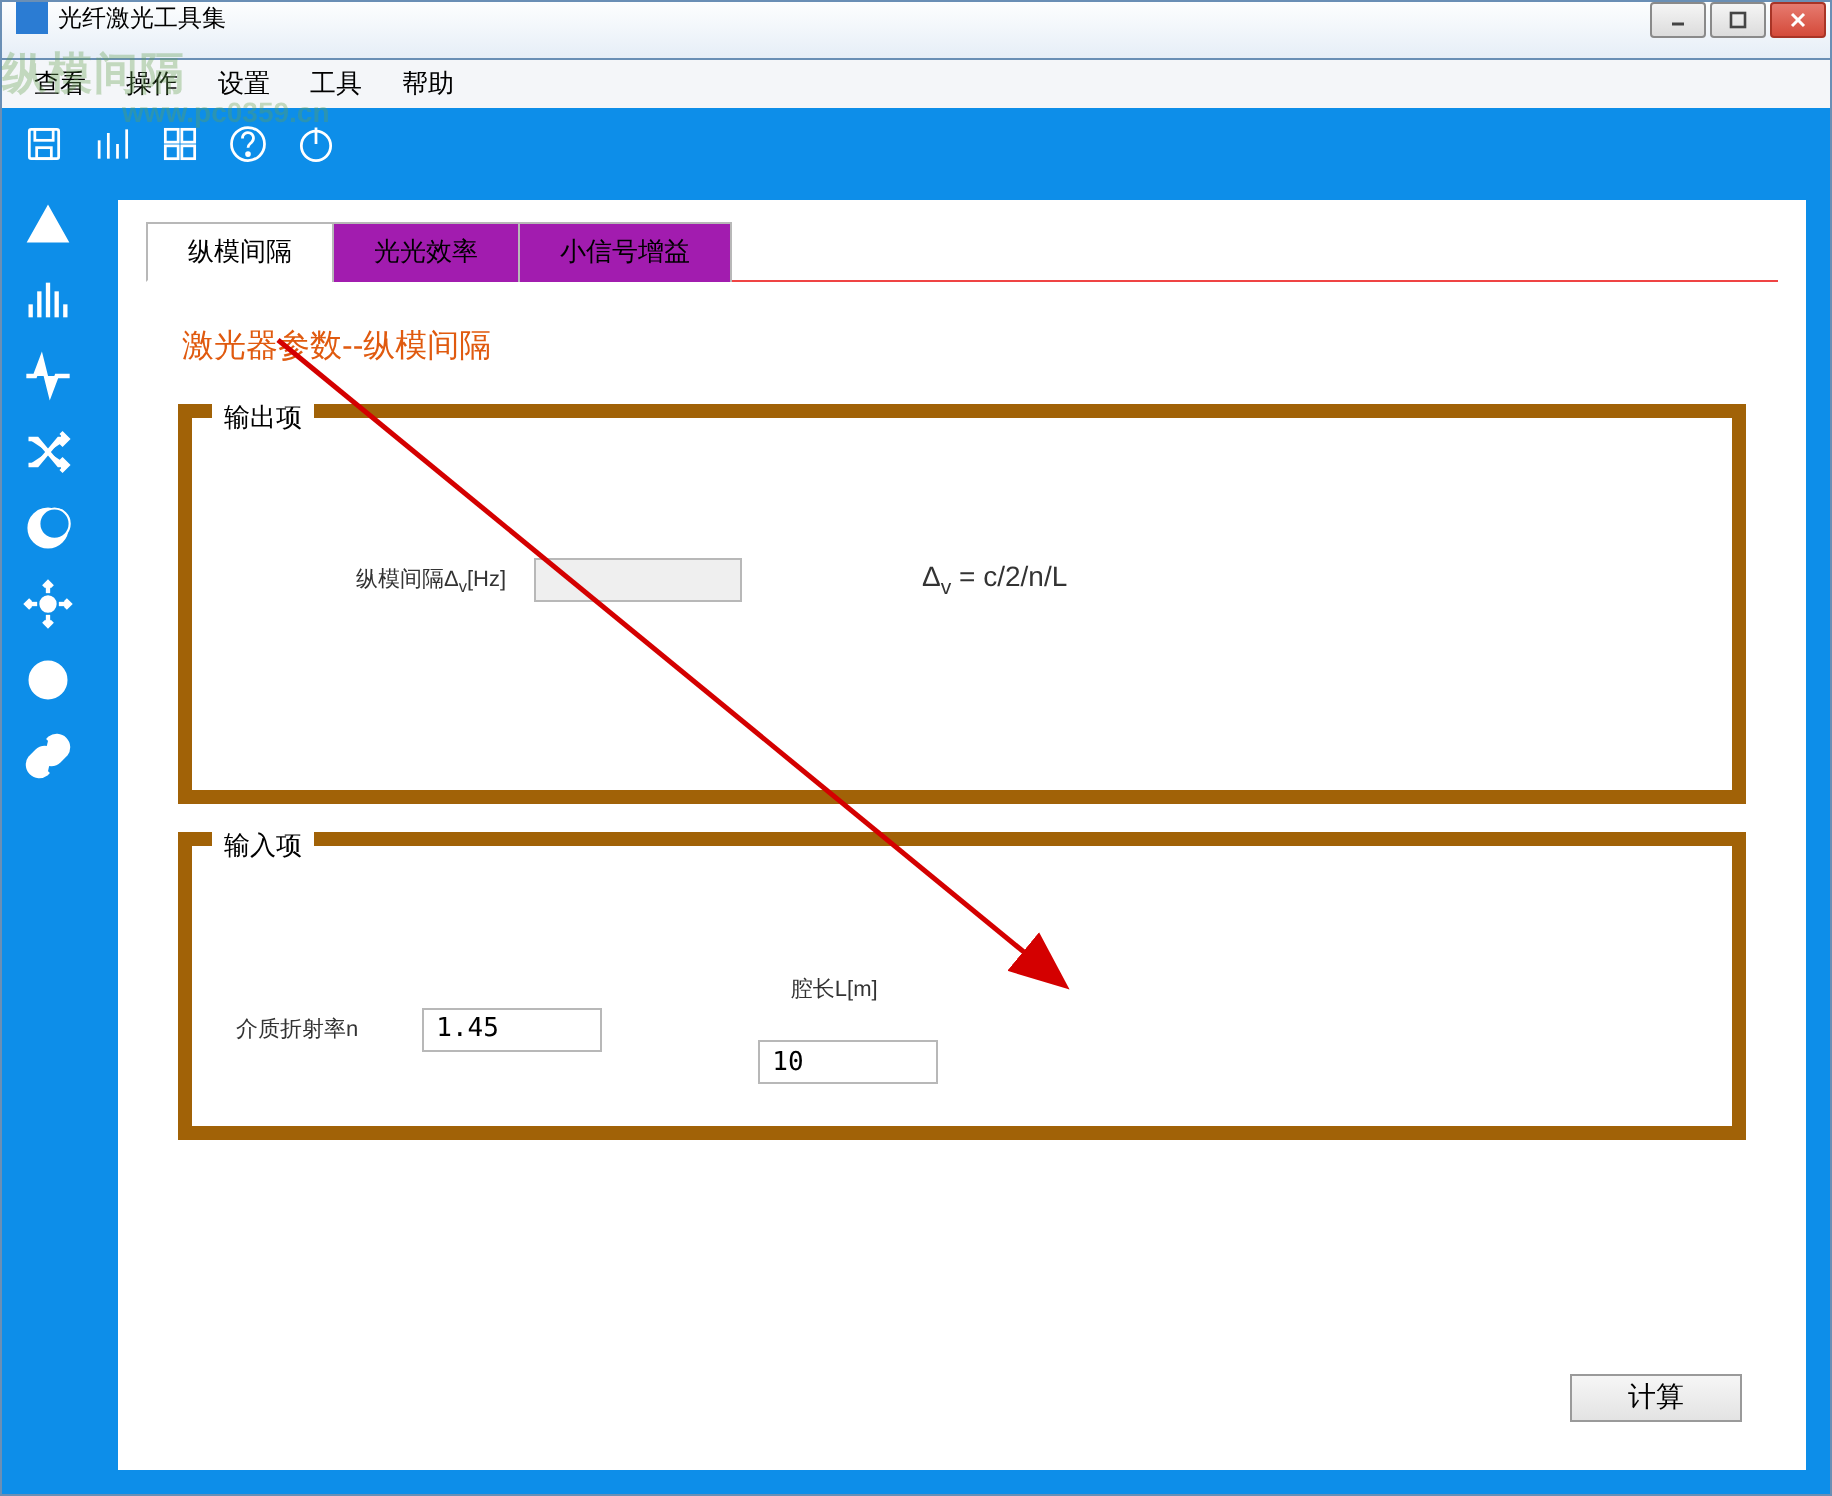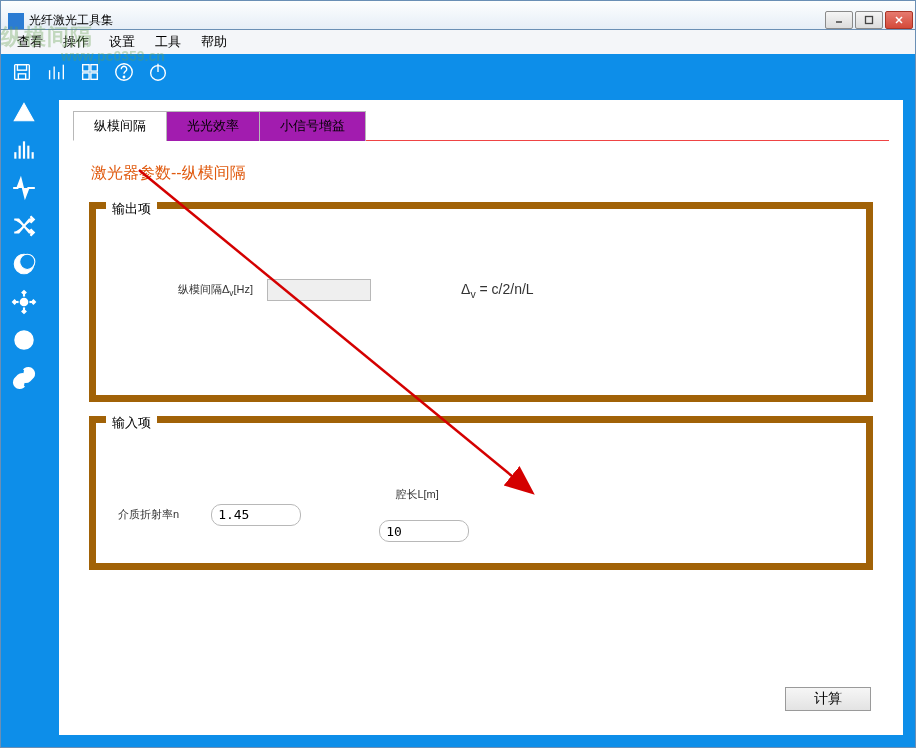--- a/index.html
+++ b/index.html
@@ -1,18 +1,18 @@
 <!DOCTYPE html>
 <html><head>
   <meta charset="utf-8">
   <style>
     * { box-sizing: border-box; margin: 0; padding: 0; }
     body { font-family: "Microsoft YaHei", SimSun, Arial, sans-serif; font-size: 12px; background: #fff; width: 916px; height: 748px; overflow: hidden; }
     
-    .titlebar { height: 30px; background: linear-gradient(#fdfefe, #e6eef7); border: 1px solid #6a8fb5; display: flex; align-items: flex-end; padding: 0 2px; }
+    .titlebar { height: 30px; background: linear-gradient(#fdfefe, #e6eef7); border: 1px solid #6a8fb5; display: flex; align-items: flex-start; padding: 0 2px; }
     .titlebar-icon { width: 16px; height: 16px; background: #2b7cd3; margin: 0 5px; }
     .titlebar-text { flex: 1; font-size: 12px; color: #000; }
     .win-controls { display: flex; gap: 2px; }
     .win-btn { width: 28px; height: 18px; border: 1px solid #8a8a8a; background: linear-gradient(#f5f5f5,#dcdcdc); border-radius: 2px; display: flex; align-items: center; justify-content: center; font-size: 10px; cursor: default; }
     .win-btn.close { background: linear-gradient(#e67a6f,#d44a3a); border-color: #a83426; color: #fff; }
     
     .menubar { height: 24px; background: #f4f6f9; border-left: 1px solid #6a8fb5; border-right: 1px solid #6a8fb5; display: flex; align-items: center; padding: 0 6px; position: relative; }
     .menu-item { padding: 3px 10px; cursor: default; font-size: 13px; }
     .watermark { position: absolute; left: 0; top: -8px; font-size: 22px; color: rgba(100,160,80,0.35); font-weight: bold; z-index: 0; pointer-events: none; letter-spacing: 1px; }
     .watermark-url { position: absolute; left: 60px; top: 18px; font-size: 14px; color: rgba(100,160,80,0.35); font-weight: bold; pointer-events: none; }
@@ -42,21 +42,21 @@
     .fieldgroup-label { position: absolute; top: -9px; left: 10px; background: #fff; padding: 0 6px; font-size: 13px; }
     
     .field-row { display: flex; align-items: center; margin-top: 52px; }
     .field-label { font-size: 11px; color: #333; margin-right: 14px; }
     .field-input { width: 104px; height: 22px; border: 1px solid #b8b8b8; background: #efefef; padding: 0 6px; font-size: 13px; font-family: monospace; }
     .field-input.editable { background: #fff; }
     .formula { font-size: 14px; color: #333; margin-left: 90px; }
     
     .input-pair { display: flex; align-items: center; gap: 18px; margin-top: 46px; }
     .input-group { display: flex; align-items: center; gap: 18px; }
-    .input-group .field-input { width: 90px; border-radius: 10px; }
+    .input-group .field-input { width: 90px; }
     
     .calc-btn { position: absolute; right: 32px; bottom: 24px; width: 86px; height: 24px; border: 1px solid #9a9a9a; background: linear-gradient(#f6f6f6,#e3e3e3); font-size: 14px; cursor: pointer; }
     
     .arrow-overlay { position: absolute; pointer-events: none; z-index: 5; }
     
     sub { font-size: 0.75em; }
   </style>
 </head>
 <body>
 

